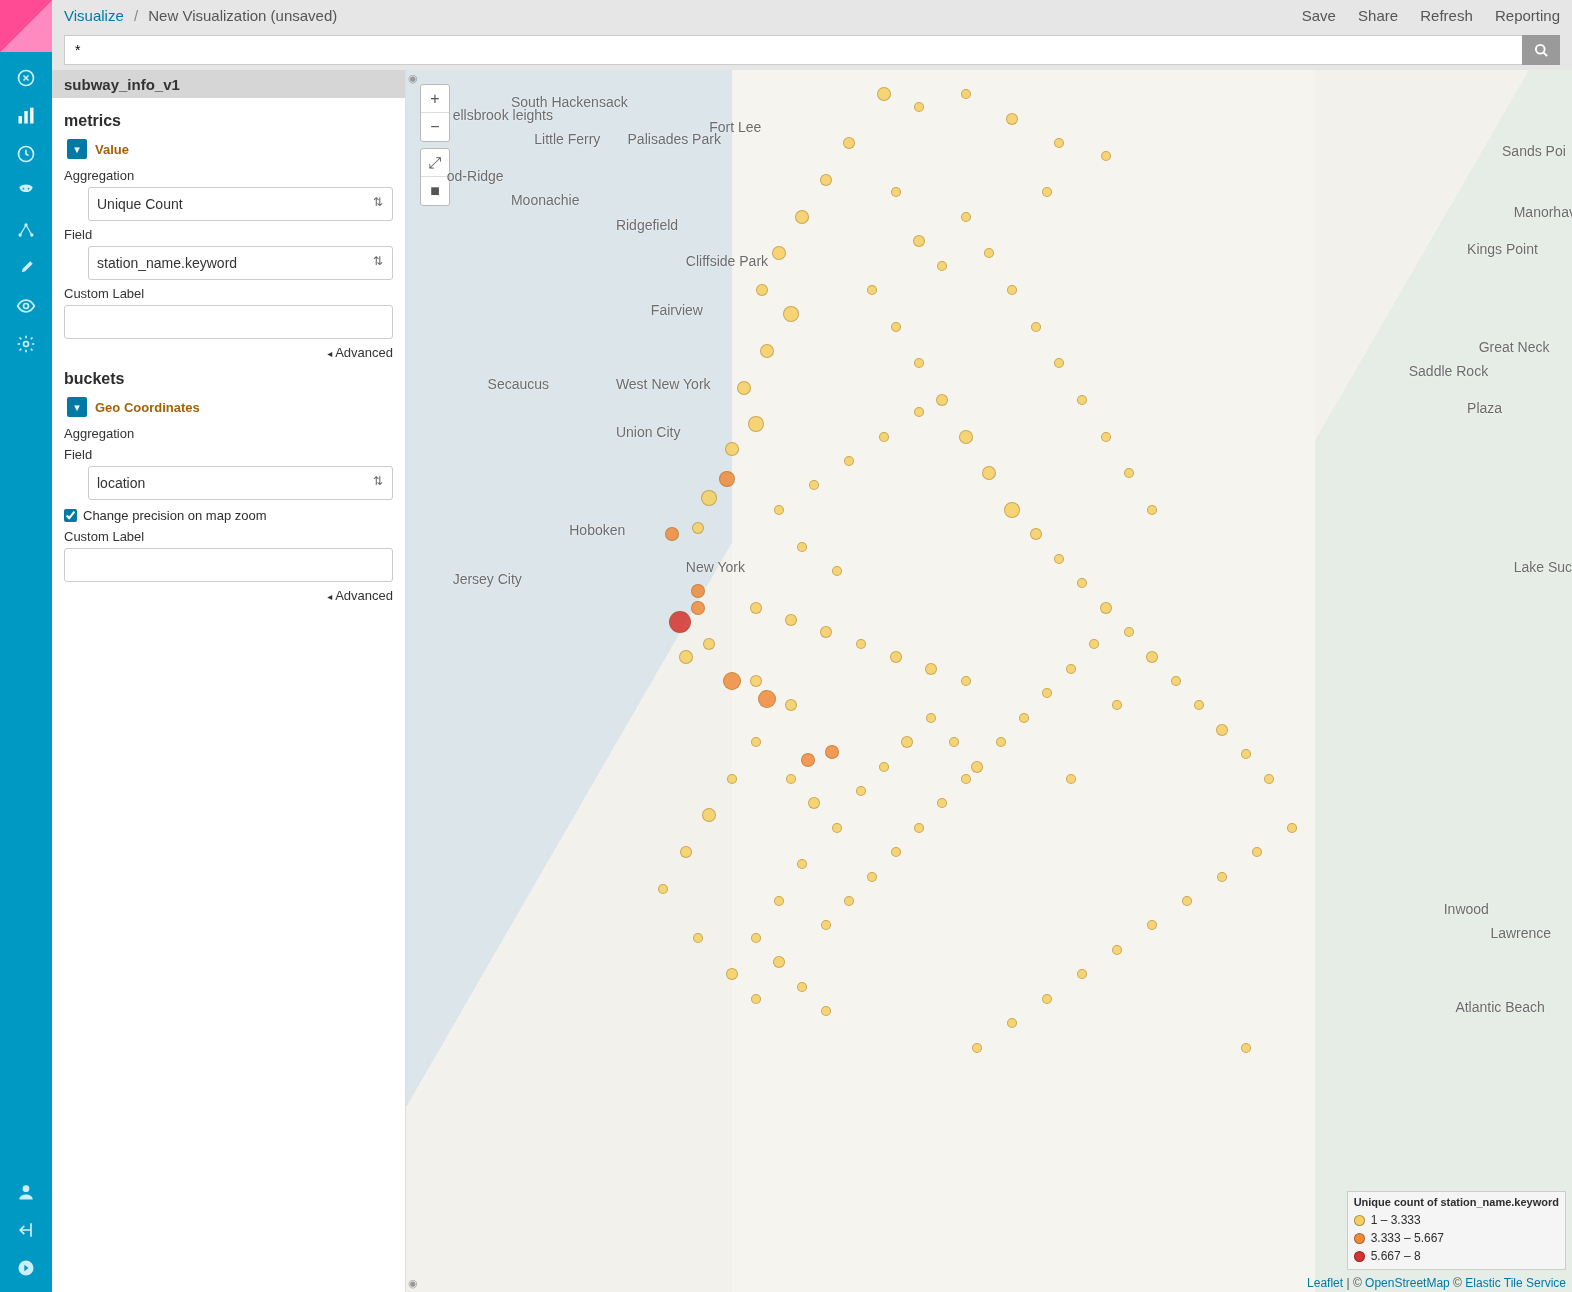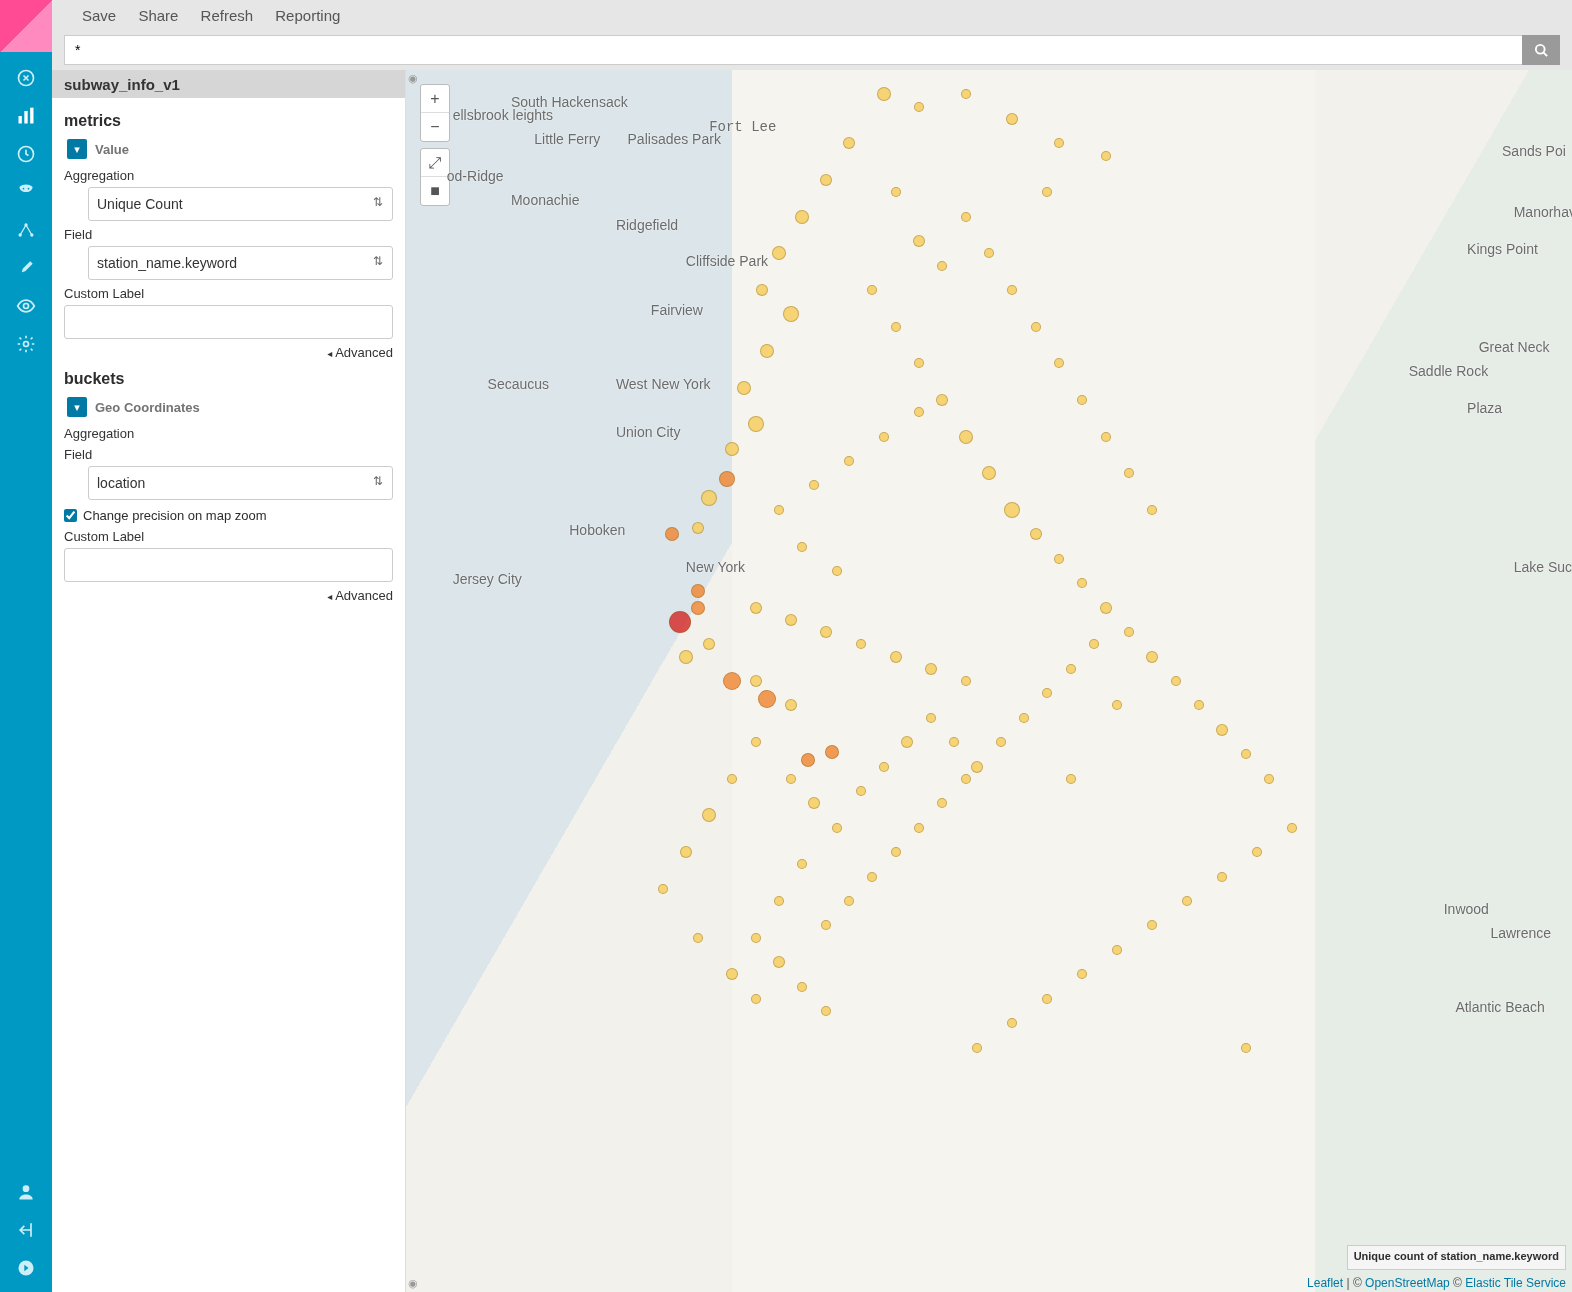--- a/index.html
+++ b/index.html
@@ -192,21 +192,21 @@
   font-size: 11px;
   border-radius: 2px;
 }
 .agg-label {
   margin-left: 8px;
   font-weight: 600;
   color: #333;
   background: none;
 }
 .agg-row.light { background: #fff; border: none; }
-.agg-row.light .agg-label { color: #737373; }
+.agg-row.light .agg-label { color: #a16207; }
 .field-label {
   font-size: 13px;
   margin: 6px 0 4px 0;
   color: #333;
 }
 .select, .textin {
   width: 100%;
   height: 34px;
   border: 1px solid #ccc;
   border-radius: 3px;
@@ -417,20 +417,25 @@
           <circle cx="12" cy="12" r="9"></circle>
           <path d="M10 8l5 4-5 4z" fill="#0099c4"></path>
         </svg>
       </div>
   </div>
 </div>
 
 <div class="main">
 
   <div class="topbar">
+    <div class="breadcrumb">
+      <a href="#">Visualize</a>
+      <span class="sep">/</span>
+      <span class="cur">New Visualization (unsaved)</span>
+    </div>
     <div class="top-actions">
       <a href="#">Save</a>
       <a href="#">Share</a>
       <a href="#">Refresh</a>
       <a href="#">Reporting</a>
     </div>
   </div>
 
   <div class="search-row">
     <input class="search-input" value="*" style="">
@@ -505,21 +510,21 @@
         <div class="map-ctrl">■</div>
       </div>
 
       <div id="map-labels-container">
           <div class="map-label" style="left: 11%; top: 5%;">Little Ferry</div>
           <div class="map-label" style="left: 9%; top: 2%;">South Hackensack</div>
           <div class="map-label" style="left: 4%; top: 3%;">ellsbrook leights</div>
           <div class="map-label" style="left: 3.5%; top: 8%;">od-Ridge</div>
           <div class="map-label" style="left: 9%; top: 10%;">Moonachie</div>
           <div class="map-label" style="left: 19%; top: 5%;">Palisades Park</div>
-          <div class="map-label" style="left: 26%; top: 4%; font-family: Liberation Mono, monospace;">Fort Lee</div>
+          <div class="map-label" style="left: 26%; top: 4%;">Fort Lee</div>
           <div class="map-label" style="left: 18%; top: 12%;">Ridgefield</div>
           <div class="map-label" style="left: 24%; top: 15%;">Cliffside Park</div>
           <div class="map-label" style="left: 21%; top: 19%;">Fairview</div>
           <div class="map-label" style="left: 7%; top: 25%;">Secaucus</div>
           <div class="map-label" style="left: 18%; top: 25%;">West New York</div>
           <div class="map-label" style="left: 18%; top: 29%;">Union City</div>
           <div class="map-label" style="left: 14%; top: 37%;">Hoboken</div>
           <div class="map-label" style="left: 4%; top: 41%;">Jersey City</div>
           <div class="map-label" style="left: 24%; top: 40%;">New York</div>
           <div class="map-label" style="left: 89%; top: 68%;">Inwood</div>
@@ -655,20 +660,34 @@
           <div class="data-dot" style="width: 10px; height: 10px; left: calc(34% - 5px); top: calc(39% - 5px); background: rgb(246, 207, 96); opacity: 0.85;"></div>
           <div class="data-dot" style="width: 10px; height: 10px; left: calc(32% - 5px); top: calc(36% - 5px); background: rgb(246, 207, 96); opacity: 0.85;"></div>
           <div class="data-dot" style="width: 10px; height: 10px; left: calc(35% - 5px); top: calc(34% - 5px); background: rgb(246, 207, 96); opacity: 0.85;"></div>
           <div class="data-dot" style="width: 10px; height: 10px; left: calc(38% - 5px); top: calc(32% - 5px); background: rgb(246, 207, 96); opacity: 0.85;"></div>
           <div class="data-dot" style="width: 10px; height: 10px; left: calc(41% - 5px); top: calc(30% - 5px); background: rgb(246, 207, 96); opacity: 0.85;"></div>
           <div class="data-dot" style="width: 10px; height: 10px; left: calc(44% - 5px); top: calc(28% - 5px); background: rgb(246, 207, 96); opacity: 0.85;"></div>
         </div>
 
       <div class="legend">
         <div class="legend-title">Unique count of station_name.keyword</div>
+        <div id="legend-rows">
+            <div class="legend-row">
+              <span class="legend-dot" style="background: rgb(246, 207, 96);"></span>
+              <span>1 – 3.333</span>
+            </div>
+            <div class="legend-row">
+              <span class="legend-dot" style="background: rgb(240, 139, 60);"></span>
+              <span>3.333 – 5.667</span>
+            </div>
+            <div class="legend-row">
+              <span class="legend-dot" style="background: rgb(214, 50, 47);"></span>
+              <span>5.667 – 8</span>
+            </div>
+          </div>
       </div>
 
       <div class="attribution">
         <a href="#">Leaflet</a>
         | © <a href="#">OpenStreetMap</a>
         © <a href="#">Elastic Tile Service</a>
       </div>
       <div class="collapse-bottom">◉</div>
     </div>
   </div>

